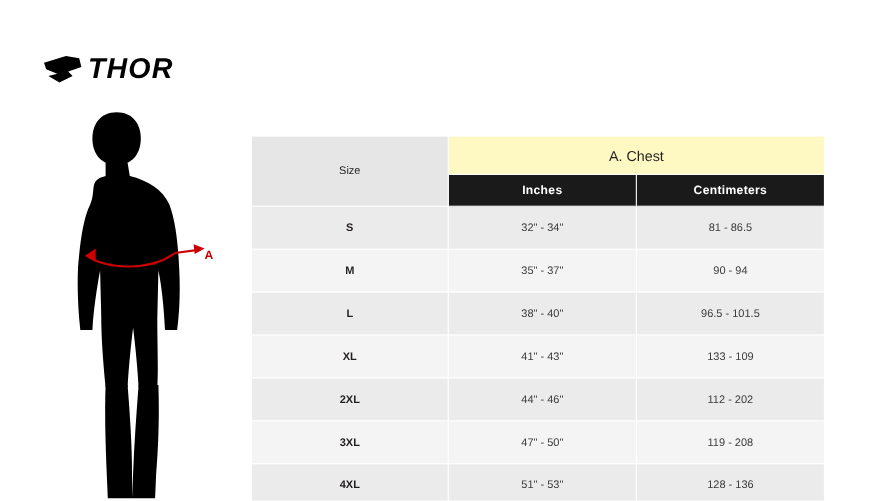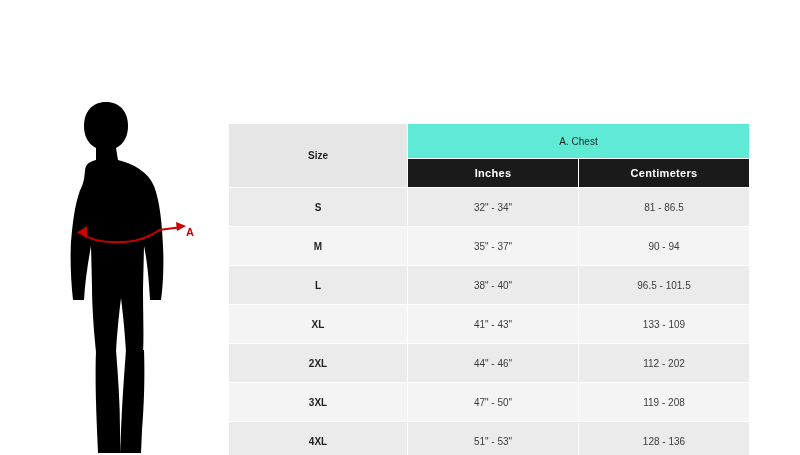--- a/index.html
+++ b/index.html
@@ -75,28 +75,28 @@
     border: 1px solid #ffffff;
     padding: 0;
     text-align: center;
     vertical-align: middle;
   }
 
   .hd-size {
     background: #e6e6e6;
     color: #231f20;
     font-size: 10px;
-    font-weight: bold;
+    font-weight: normal;
     height: 62px;
     width: 178px;
   }
   .hd-group {
-    background: #5eead4;
-    color: #231f20;
-    font-size: 10px;
+    background: #fef9c3;
+    color: #231f20;
+    font-size: 13px;
     font-weight: normal;
     height: 34px;
   }
   .hd-unit {
     background: #1a1a1a;
     color: #ffffff;
     font-size: 11px;
     font-weight: bold;
     height: 28px;
     letter-spacing: 0.3px;
@@ -118,20 +118,31 @@
   tr.alt .cell-size,
   tr.alt .cell-val {
     background: #f4f4f4;
   }
 </style>
 </head>
 <body>
 
 <div class="page">
 
+  <div class="brand">
+    <svg width="150" height="40" viewBox="0 0 150 40" xmlns="http://www.w3.org/2000/svg">
+      <g fill="#000000">
+        <path d="M2 14 L22 8 L34 10 L36 18 L24 22 L28 26 L16 32 L6 26 L14 24 L4 20 Z"></path>
+        <path d="M22 9 L33 11 L34 16 L23 19 Z" fill="#ffffff" opacity="0.0"></path>
+      </g>
+      <g fill="#000000" font-family="Liberation Sans, sans-serif" font-size="26" font-weight="bold" font-style="italic">
+        <text x="42" y="28" letter-spacing="1">THOR</text>
+      </g>
+    </svg>
+  </div>
 
   <div class="figure">
     <svg width="175" height="355" viewBox="0 0 175 355" xmlns="http://www.w3.org/2000/svg">
       <g>
 
         <path d="M76 2 C62 2 54 12 54 26 C54 40 62 50 76 50 C90 50 98 40 98 26 C98 12 90 2 76 2 Z" fill="#000000"></path>
 
         <path d="M66 48 L86 48 L88 60
                  C104 64 118 72 124 86
                  C130 102 132 124 133 146

